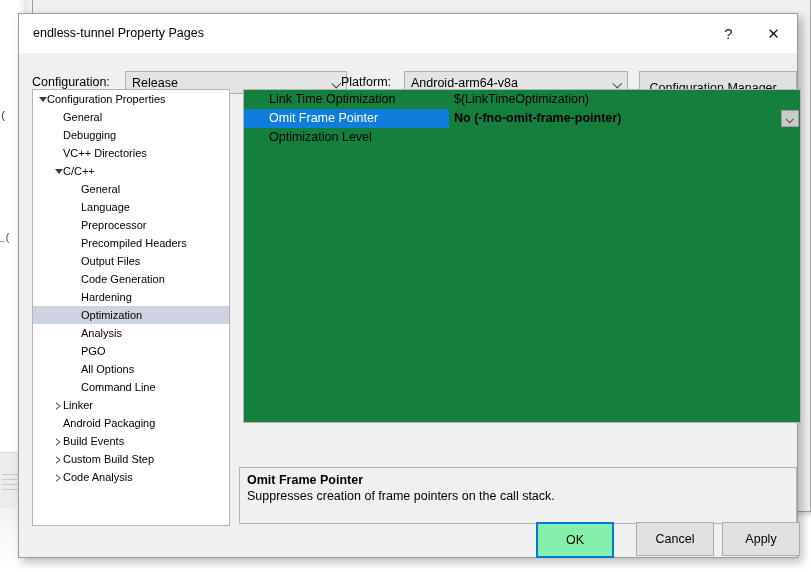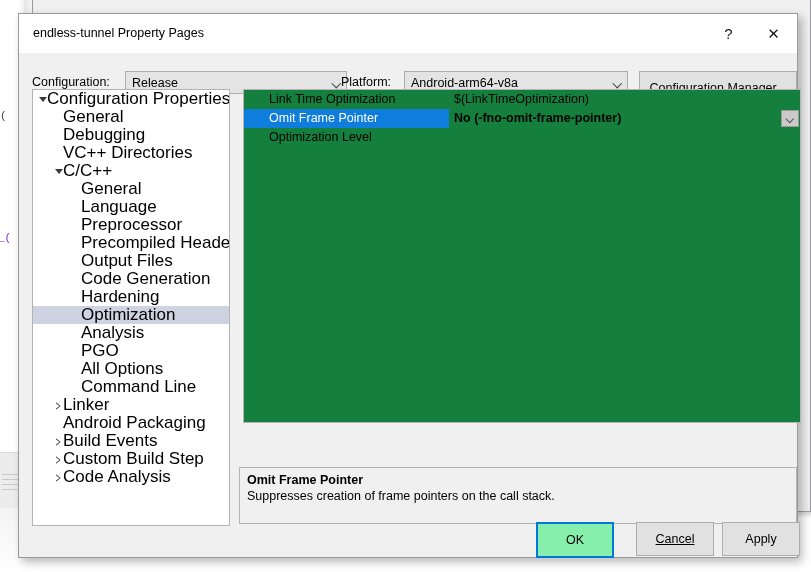--- a/index.html
+++ b/index.html
@@ -223,21 +223,21 @@
     width: 198px; height: 437px;
     background: #ffffff;
     border: 1px solid #b4b4b4;
     box-sizing: border-box;
     overflow: hidden;
   }
   .tnode {
     position: relative;
     height: 18px;
     line-height: 18px;
-    font-size: 17px;
+    font-size: 11px;
     color: #000;
     white-space: nowrap;
     cursor: default;
   }
   .tnode.sel { background: #cdd3e0; }
   .tnode .tlabel { position: absolute; top: 0; }
   .tnode .exp {
     position: absolute;
     top: 6px;
     width: 8px; height: 8px;
@@ -359,21 +359,21 @@
     color: #000;
     white-space: nowrap;
   }
 
   
   .btn-ok {
     left: 517px; top: 508px; width: 78px; height: 24px;
     background: #86efac;
     border: 2px solid #0078d7;
   }
-  .btn-cancel { left: 617px; top: 508px; width: 78px; height: 24px; text-decoration: underline; }
+  .btn-cancel { left: 617px; top: 508px; width: 78px; height: 24px; }
   .btn-apply  { left: 703px; top: 508px; width: 78px; height: 24px; }
 </style>
 </head>
 <body>
 
 <div id="bg-root">
   <div class="bg-editor">
     <div class="bg-editor-rule"></div>
     <div class="bg-code-frag c1">(</div>
     <div class="bg-code-frag c2">_(</div>

